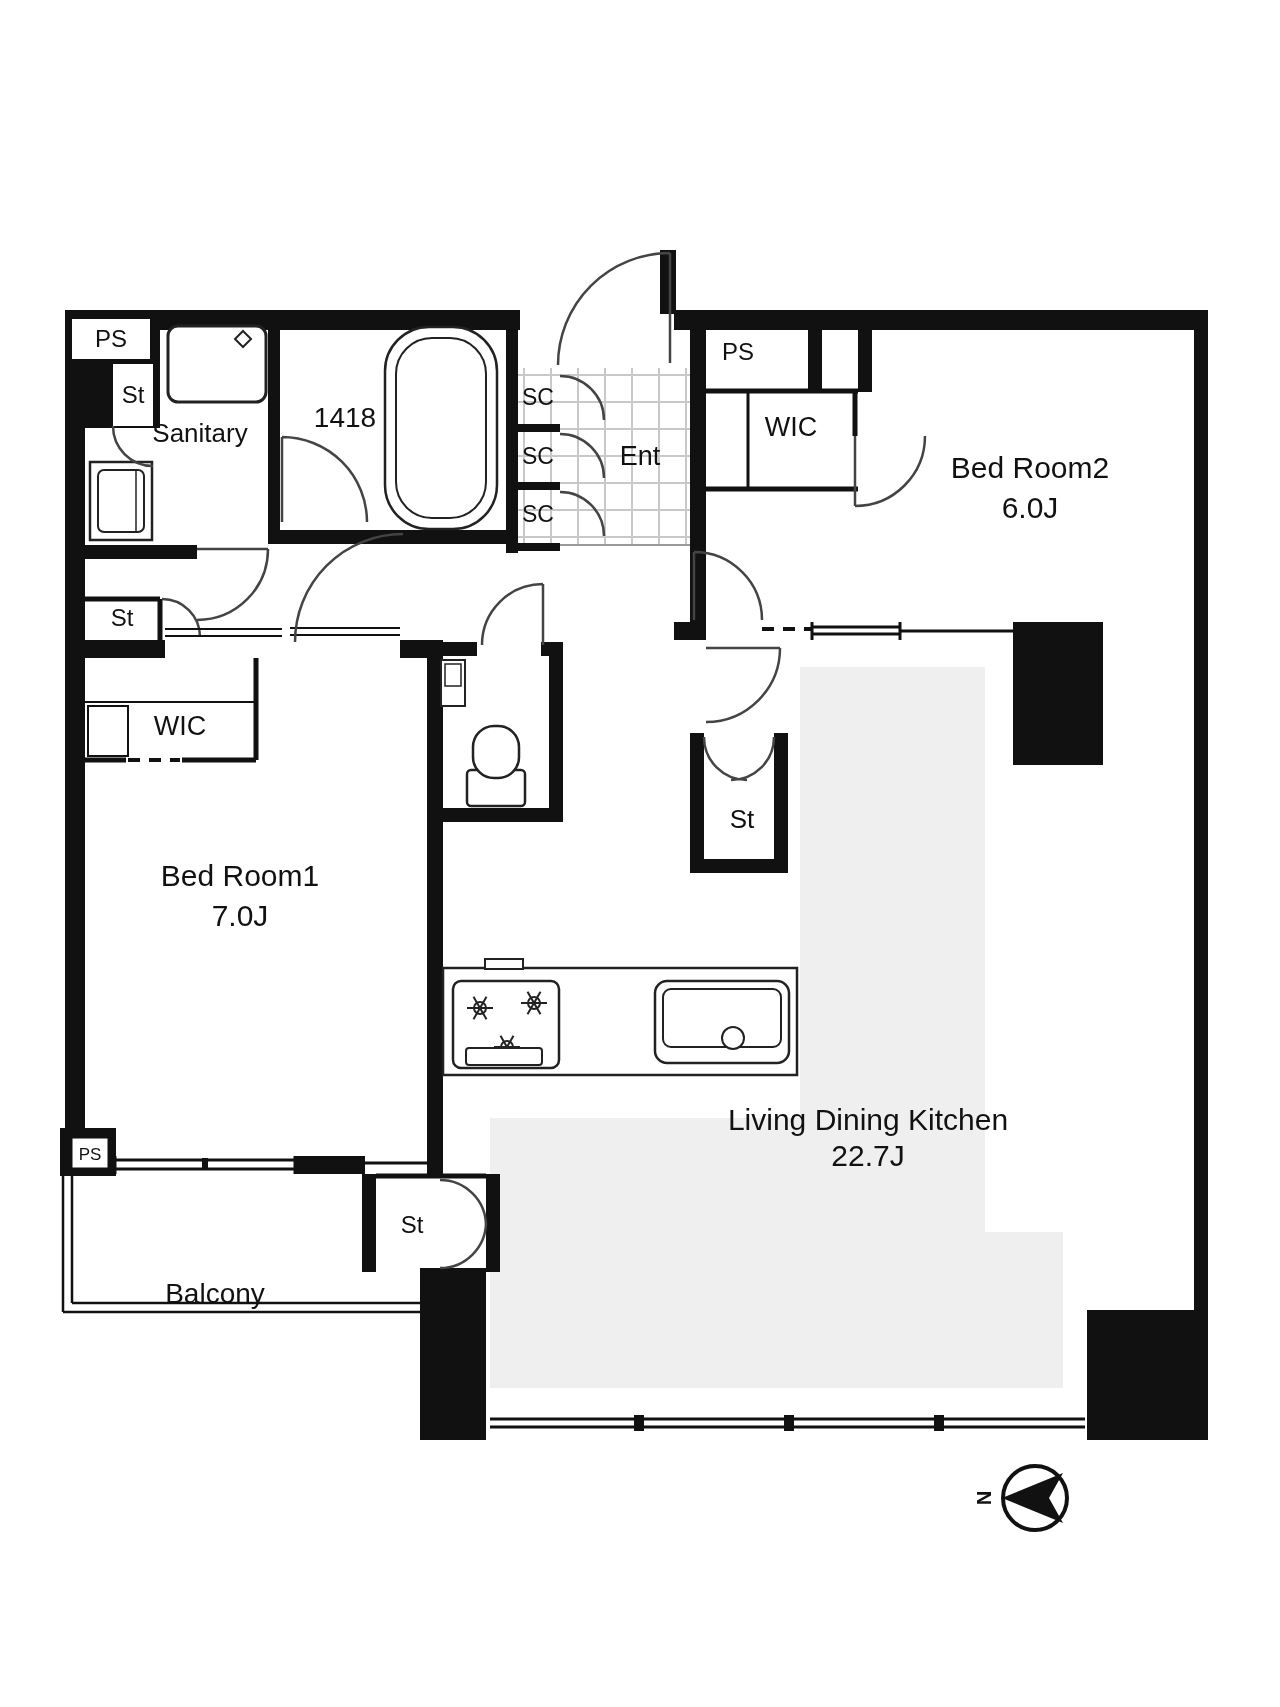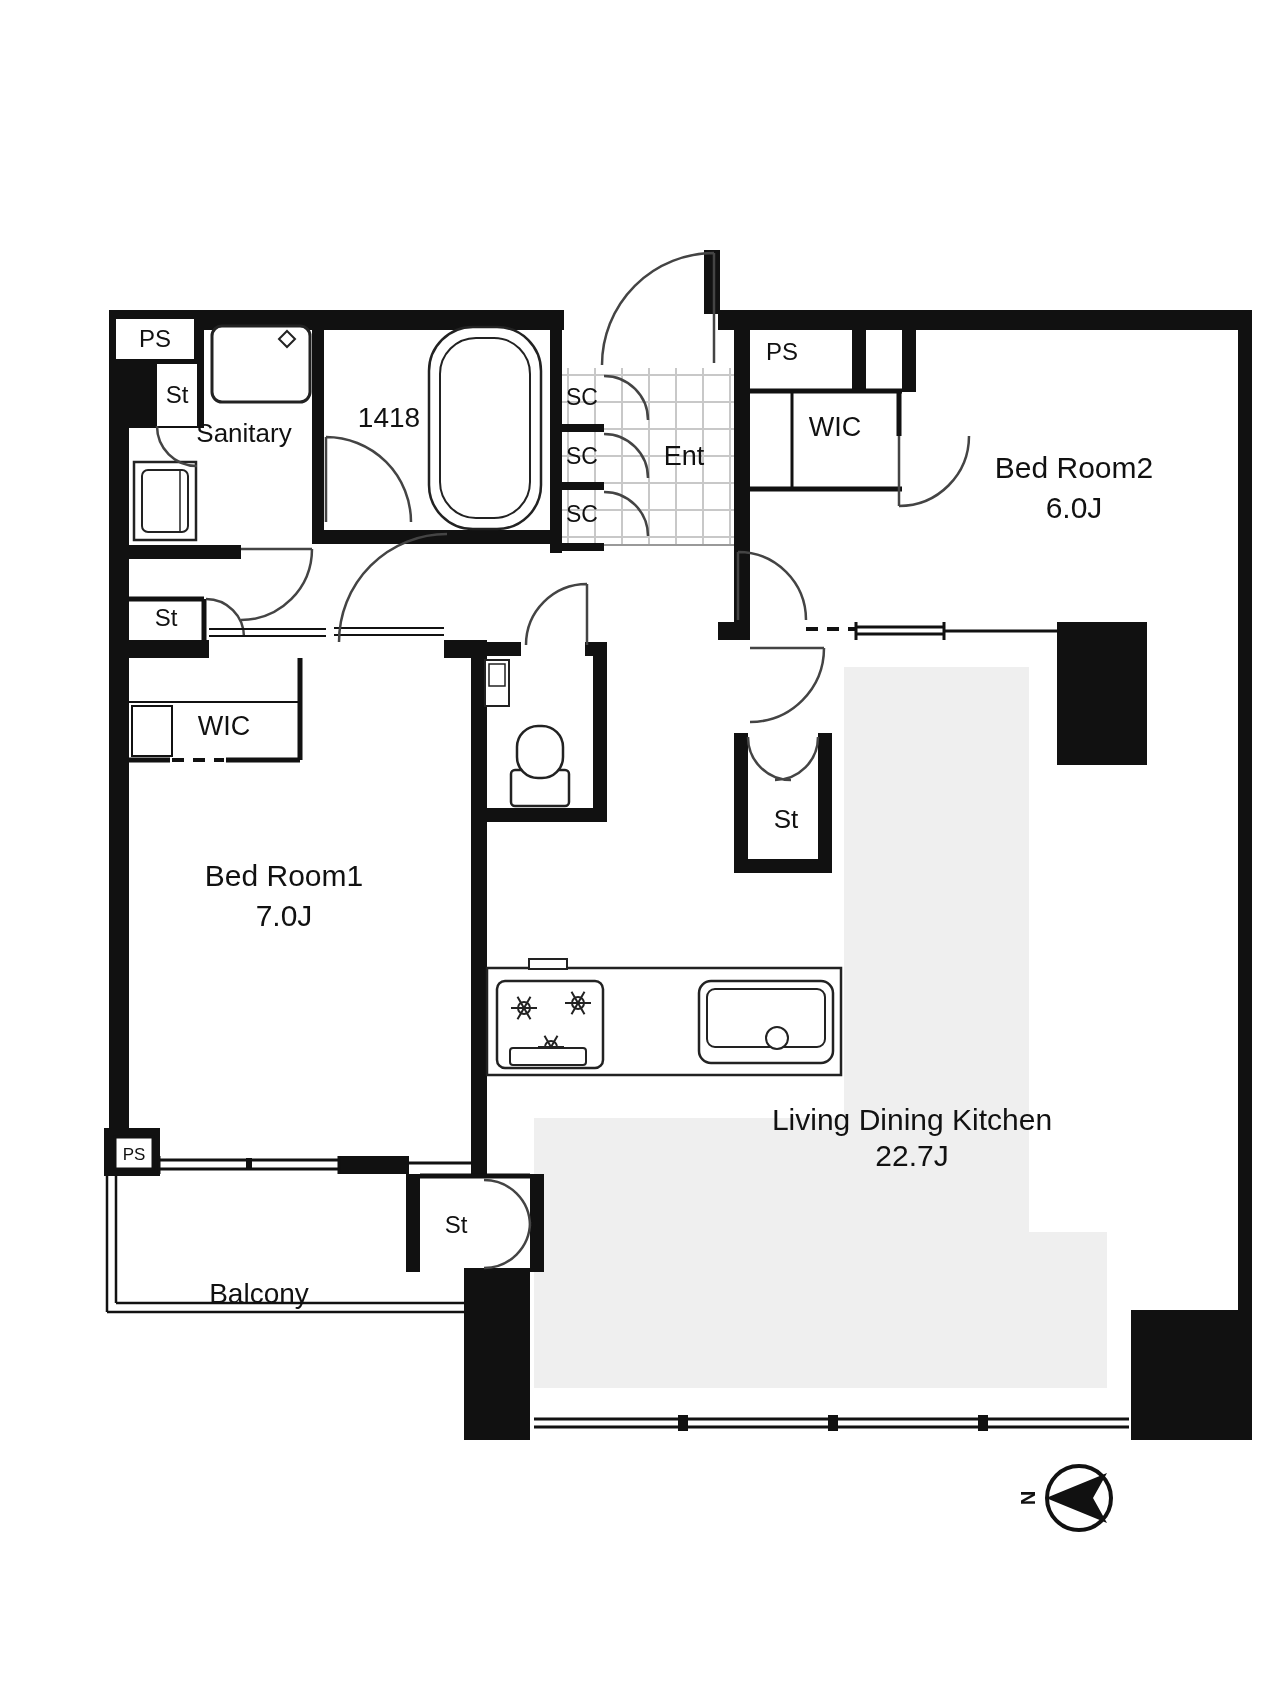--- a/index.html
+++ b/index.html
@@ -1,16 +1,16 @@
 <!DOCTYPE html>
 <html><head>
 <meta charset="utf-8">
 <style>
   html,body{margin:0;padding:0;background:#ffffff;}
-  .page{position:relative;width:1208px;height:1707px;background:#ffffff;overflow:hidden;padding-left:44px;}
+  .page{position:relative;width:1208px;height:1707px;background:#ffffff;overflow:hidden;}
   svg{display:block;}
   text{font-family:"Liberation Sans", sans-serif;fill:#111;}
   .room-name{font-size:30px;}
   .room-size{font-size:30px;}
   .lbl{font-size:26px;}
   .lbl-sm{font-size:24px;}
   .lbl-xs{font-size:23px;}
   .lbl-tiny{font-size:17px;}
   .walls{fill:#111111;stroke:none;}
   .thin{stroke:#111111;stroke-width:5;fill:none;}

